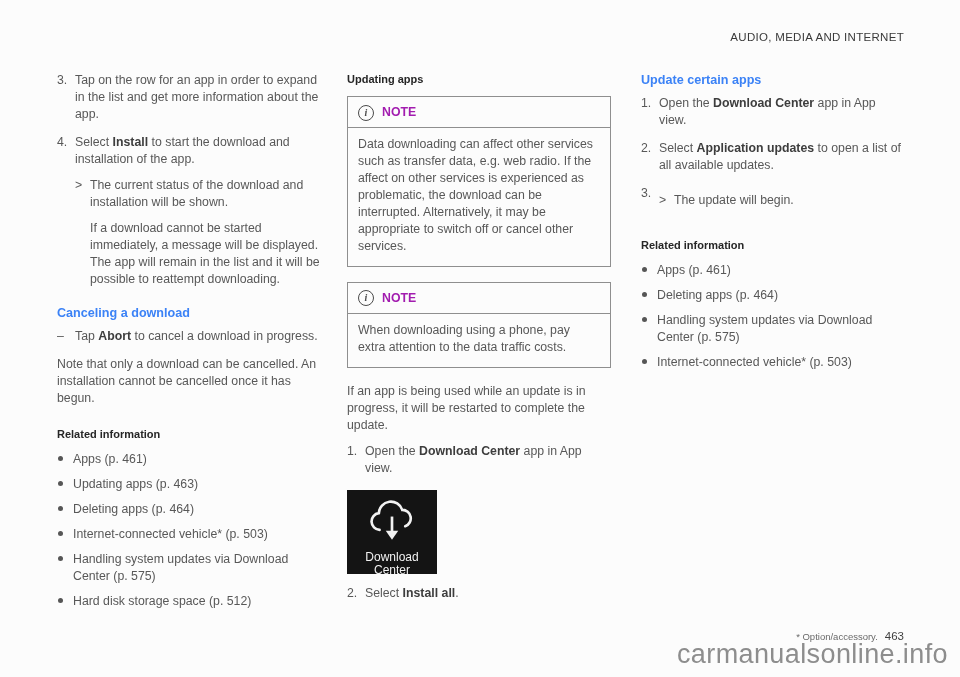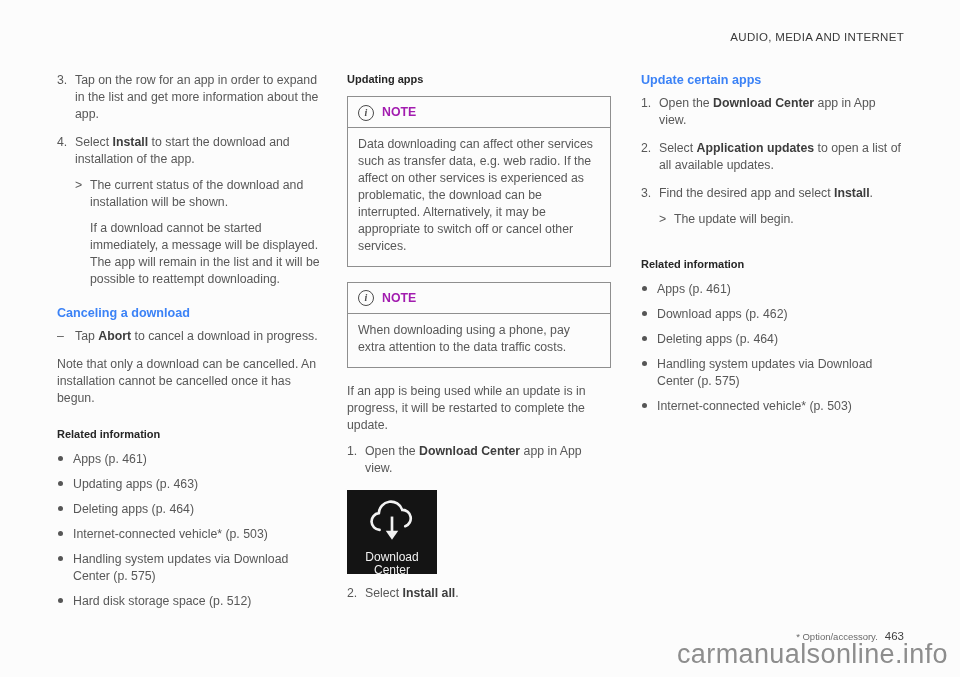--- a/index.html
+++ b/index.html
@@ -194,40 +194,35 @@
     <div class="li">
       <span class="num">2.</span>
       <div class="li-body">
         <p class="rich"><span>Select </span><b>Application updates</b><span> to open a list of all available updates.</span></p>
       </div>
     </div>
 
     <div class="li">
       <span class="num">3.</span>
       <div class="li-body">
-        <p class="rich"><span>Find the desired app and select </span><b>Install</b><span>.</span></p>
         <div class="sub">
           <span class="sub-marker">&gt;</span>
           <p>The update will begin.</p>
         </div>
       </div>
     </div>
 
     <h2 class="section">Related information</h2>
     <ul class="bullets">
       <li>
           <span class="dot"></span>
           <span>Apps (p. 461)</span>
         </li>
       <li>
           <span class="dot"></span>
-          <span>Download apps (p. 462)</span>
-        </li>
-      <li>
-          <span class="dot"></span>
           <span>Deleting apps (p. 464)</span>
         </li>
       <li>
           <span class="dot"></span>
           <span>Handling system updates via Download Center (p. 575)</span>
         </li>
       <li>
           <span class="dot"></span>
           <span>Internet-connected vehicle* (p. 503)</span>
         </li>

